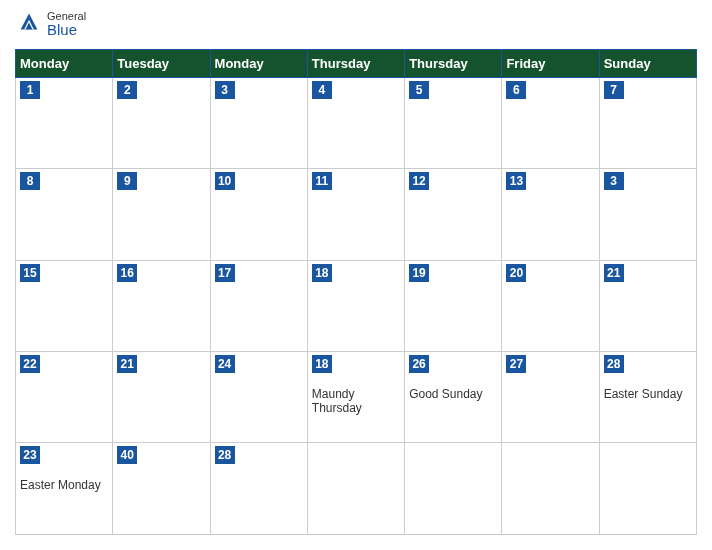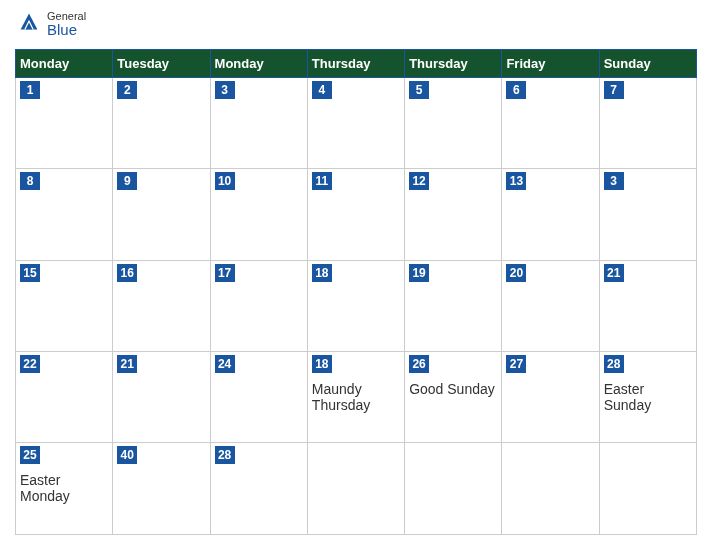--- a/index.html
+++ b/index.html
@@ -69,23 +69,23 @@
       font-weight: bold;
       color: #fff;
       background-color: #1a56a0;
       width: 20px;
       height: 18px;
       line-height: 18px;
       text-align: center;
       margin-bottom: 2px;
     }
     .holiday-name {
-      font-size: 14px;
+      font-size: 12px;
       color: #333;
-      margin-top: 8px;
+      margin-top: 14px;
       display: block;
     }
     .empty-cell {
       background: #fff;
     }
   </style>
 </head>
 <body>
 
 <div class="header-top">
@@ -209,21 +209,21 @@
         <td>
           <span class="day-number">27</span>
         </td>
         <td>
           <span class="day-number">28</span>
           <span class="holiday-name">Easter Sunday</span>
         </td>
       </tr>
       <tr>
         <td>
-          <span class="day-number">25</span>
+          <span class="day-number">23</span>
           <span class="holiday-name">Easter Monday</span>
         </td>
         <td>
           <span class="day-number">40</span>
         </td>
         <td>
           <span class="day-number">28</span>
         </td>
         <td class="empty-cell"></td>
         <td class="empty-cell"></td>

